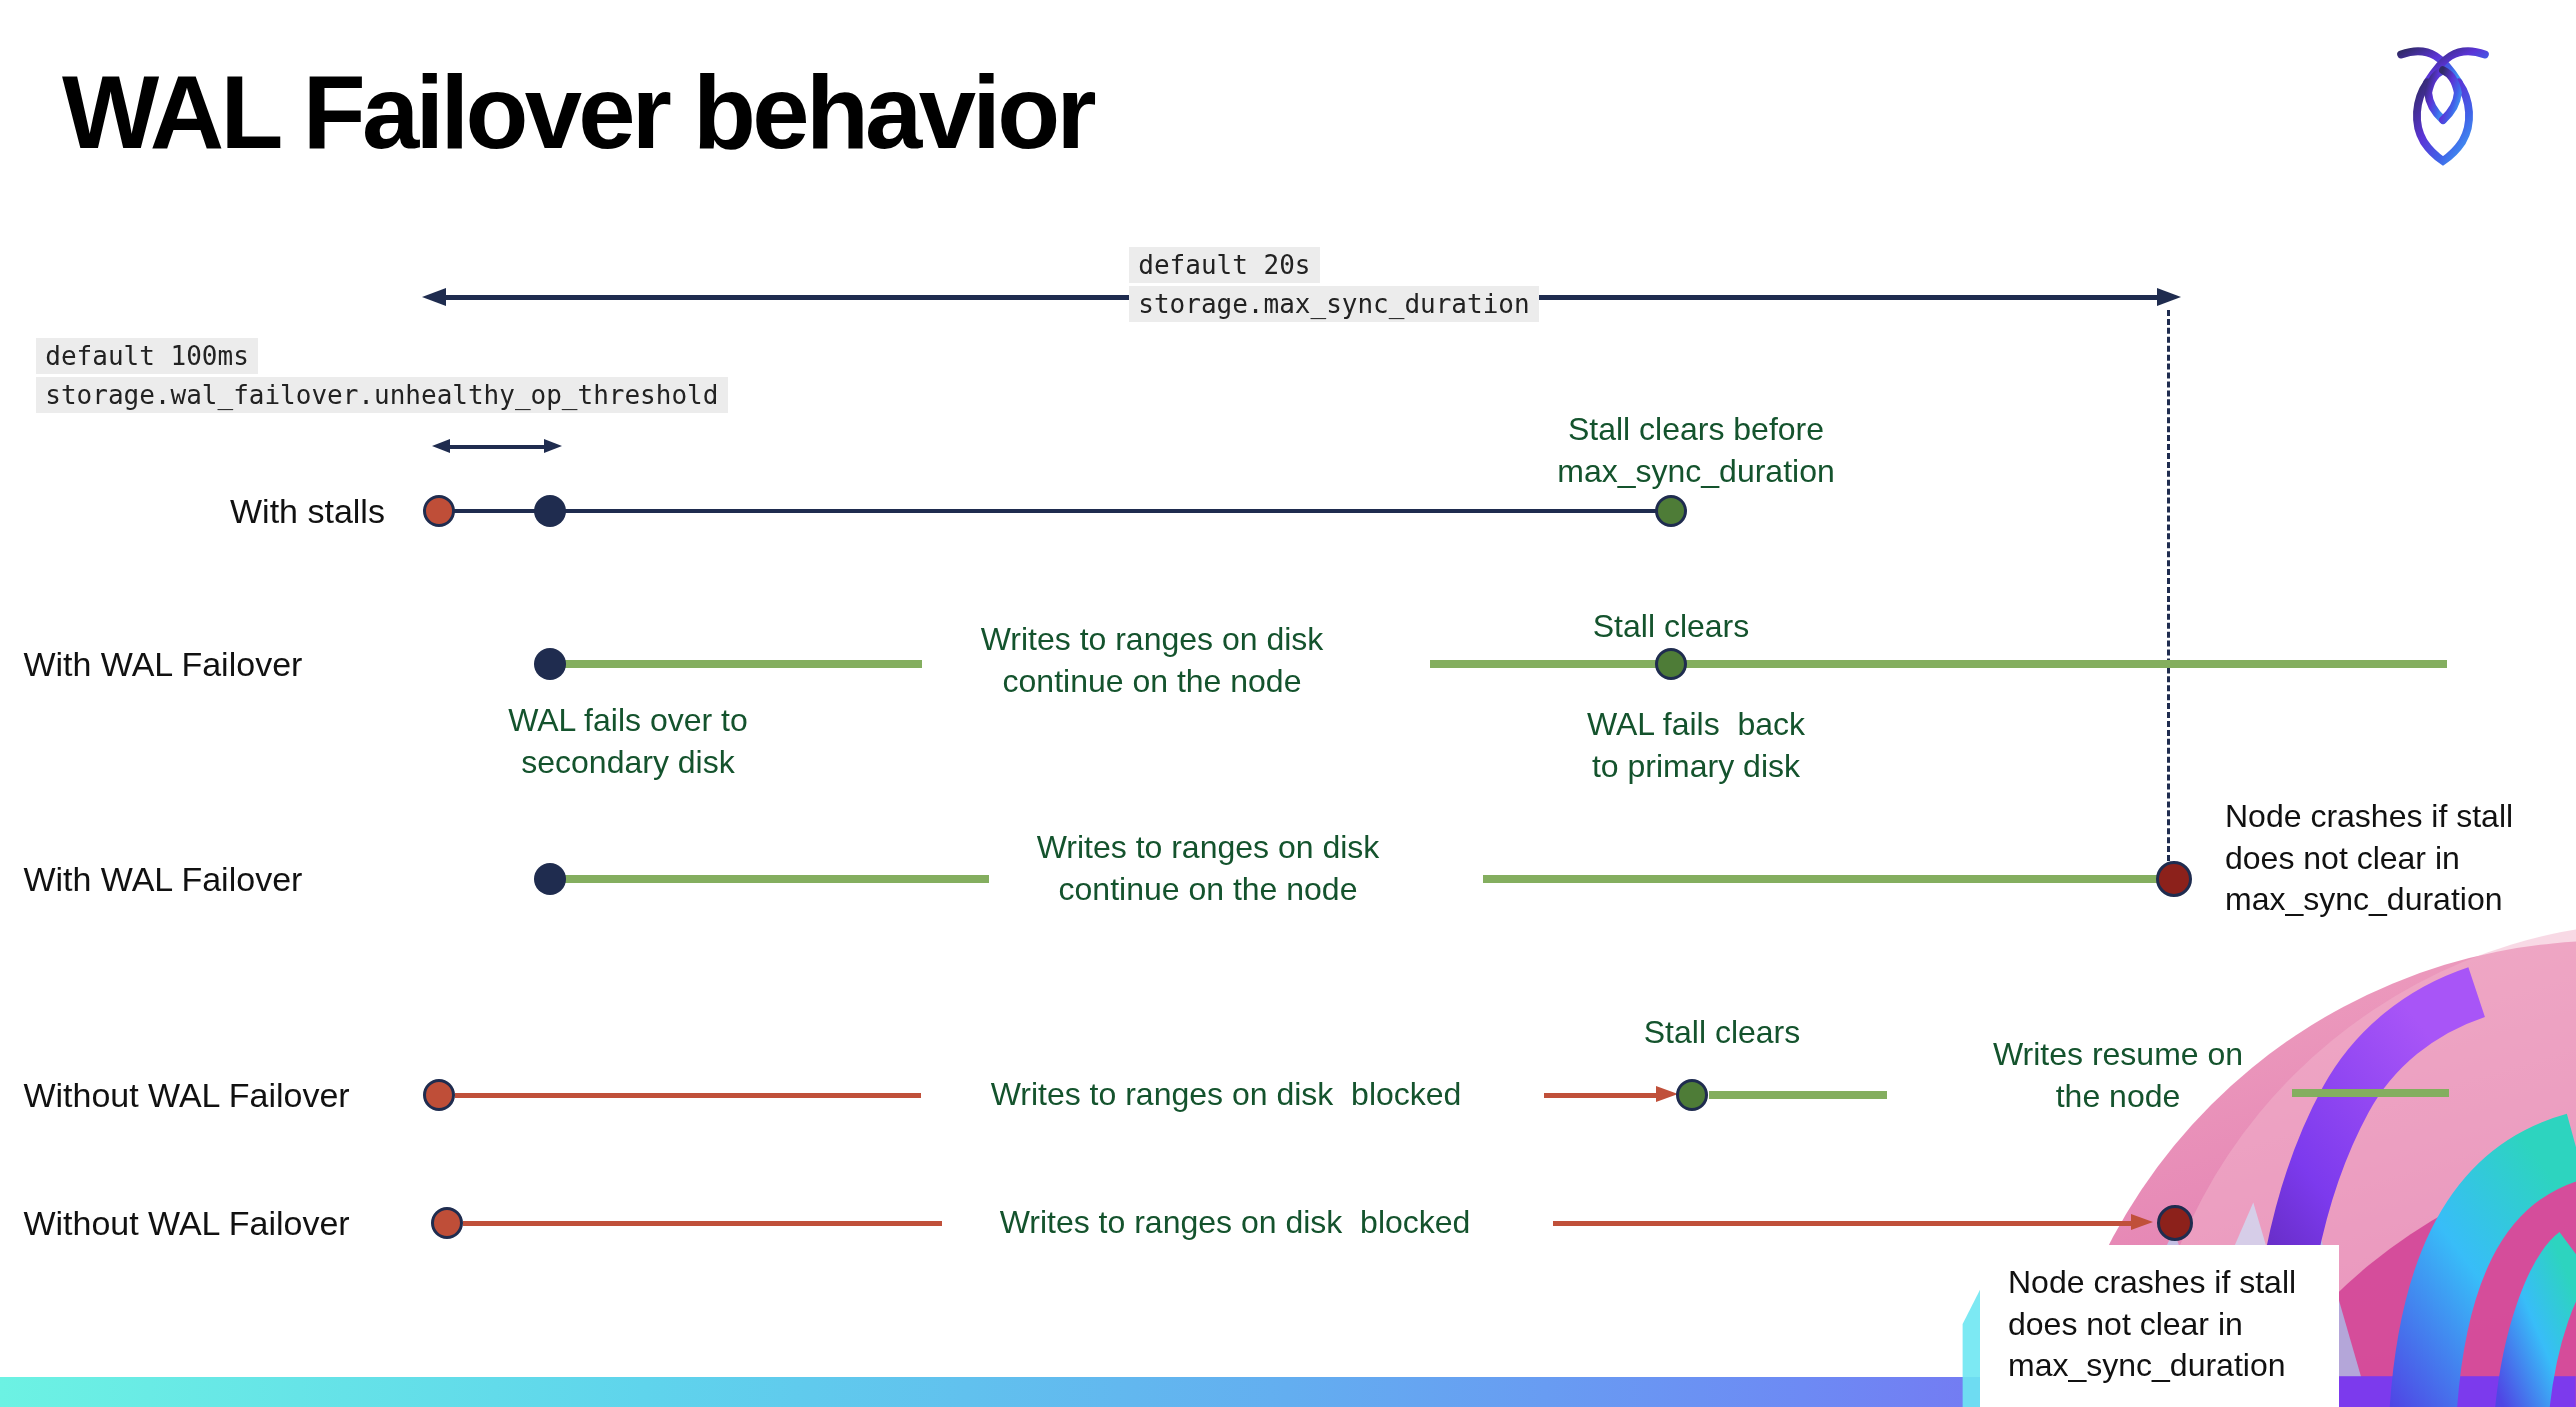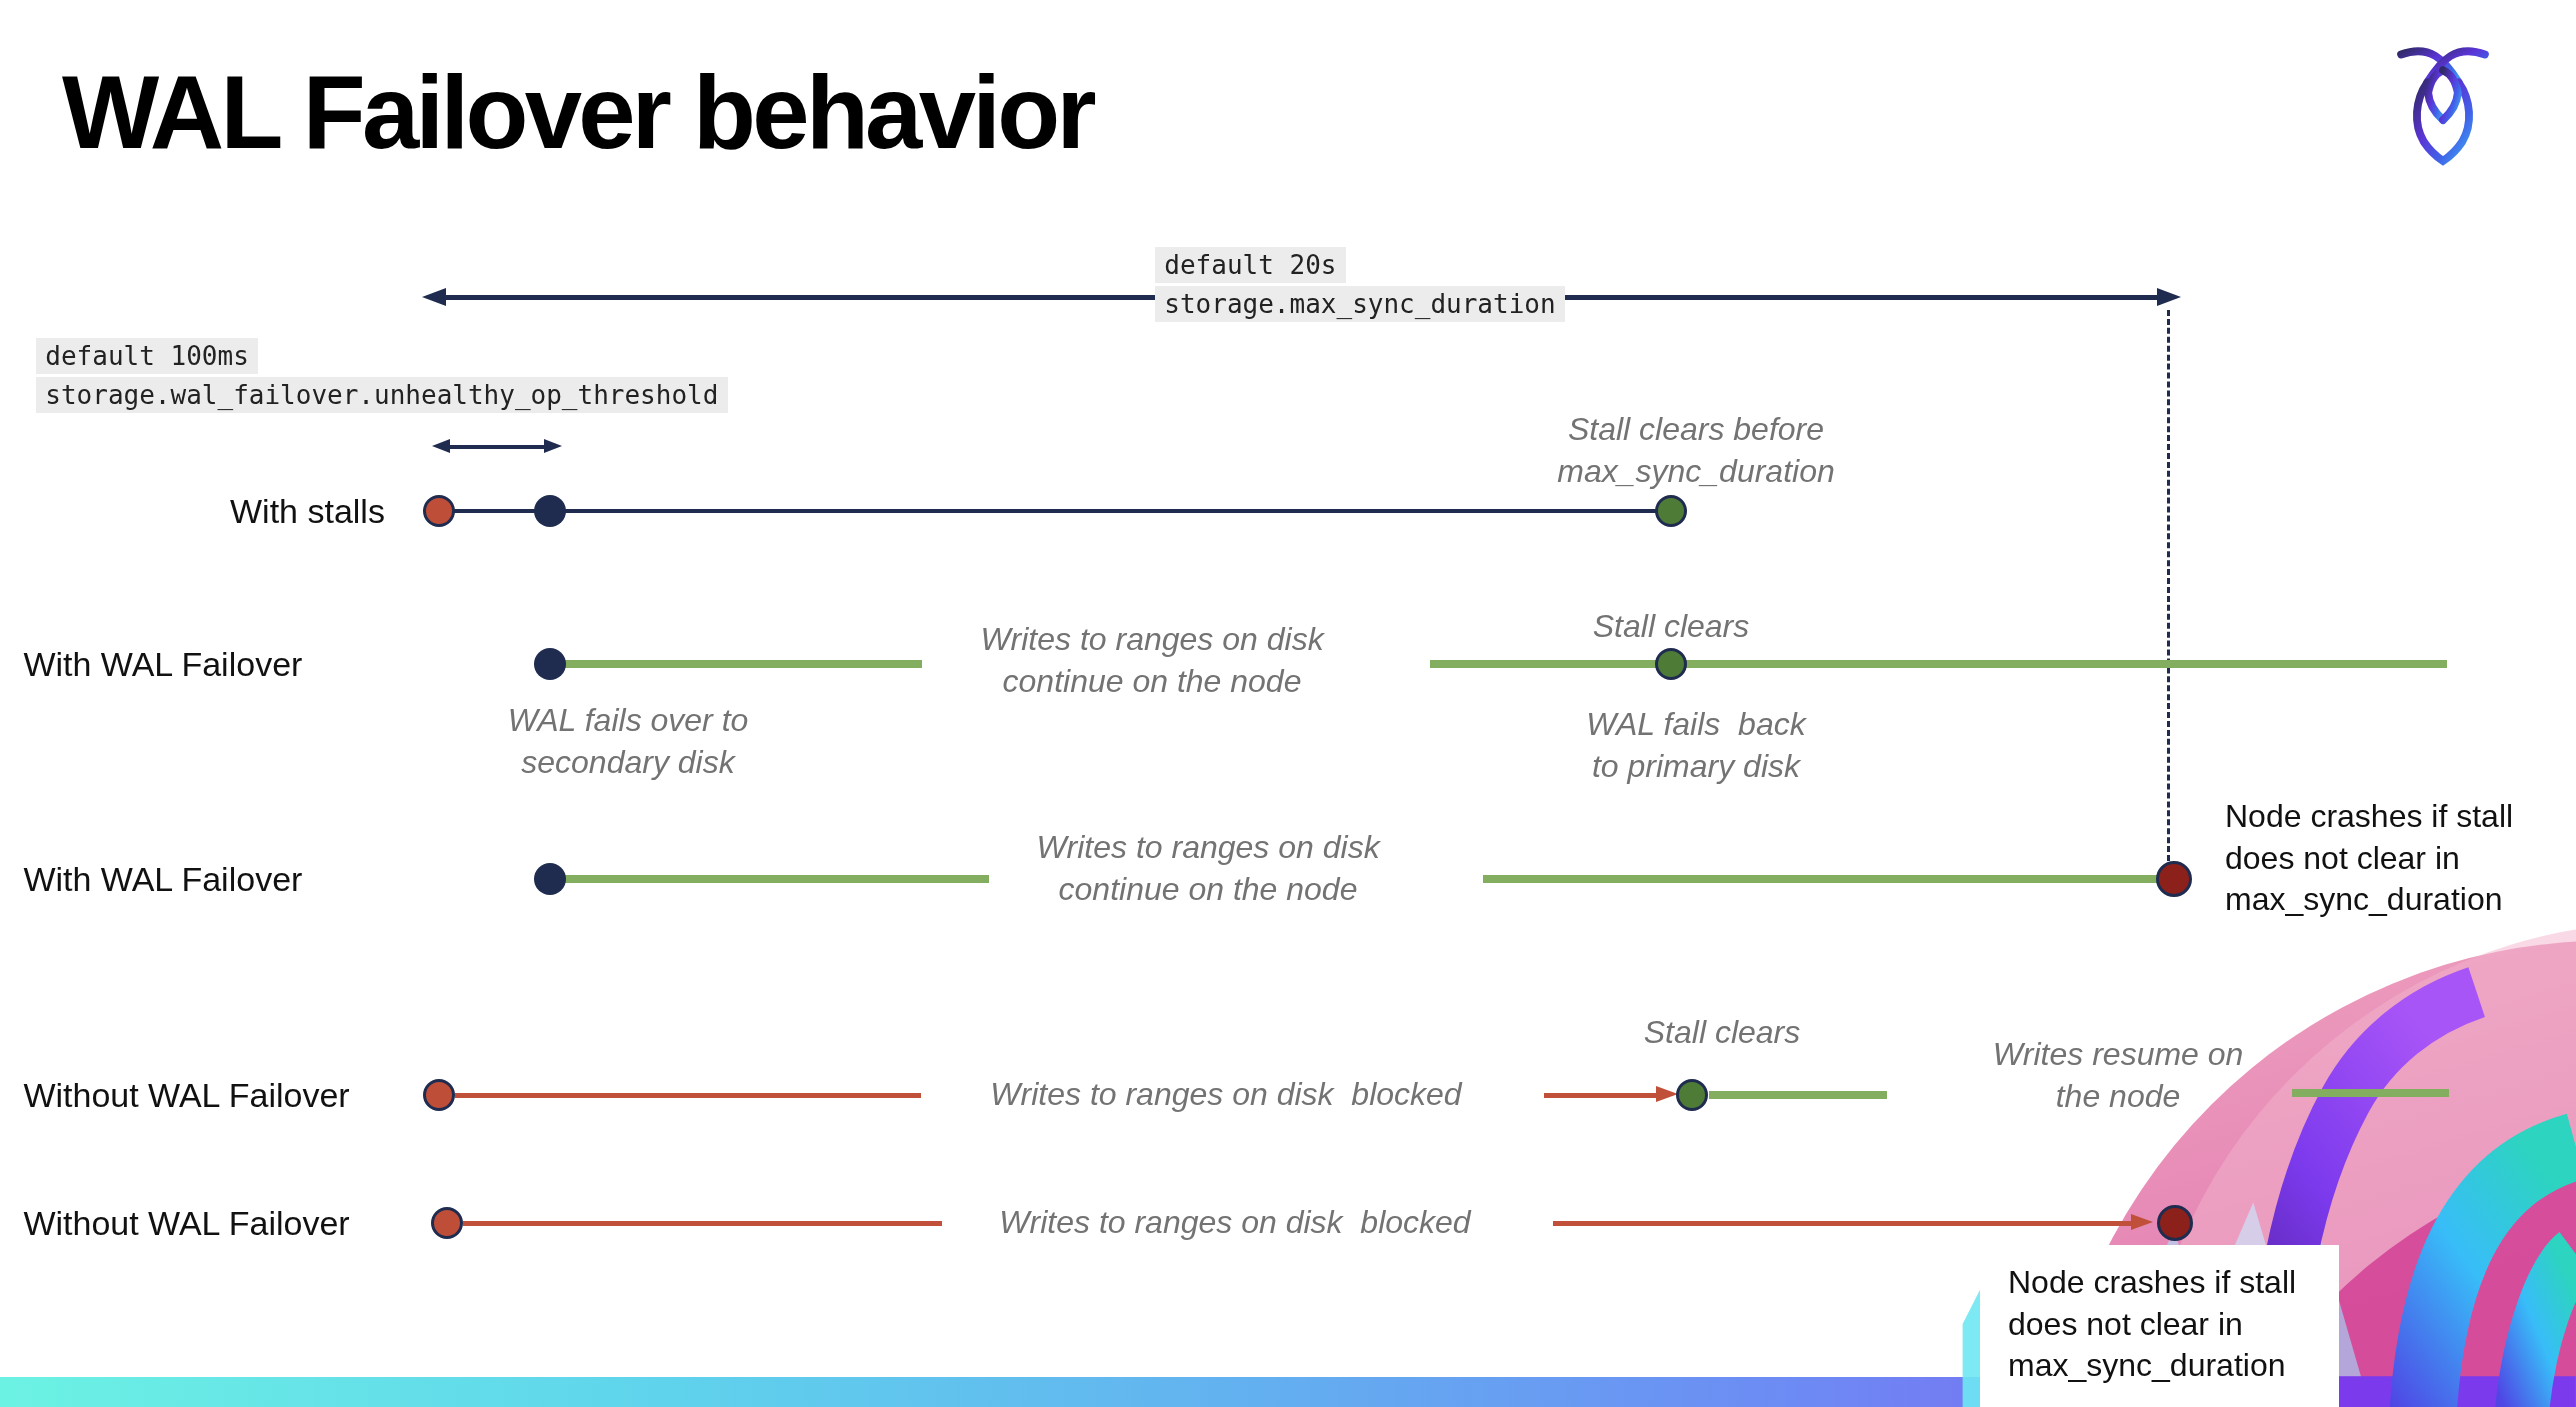--- a/index.html
+++ b/index.html
@@ -18,22 +18,22 @@
   .abs{position:absolute;}
   .page-title{
     font-size:103px;font-weight:700;letter-spacing:-3.7px;color:#000;line-height:1;
     white-space:nowrap;
     margin-top:27px;
   }
   .row-label{
     font-size:34px;color:#111;white-space:nowrap;transform:translate(0,-50%);
   }
   .ann{
-    font-size:32px;line-height:1.3;color:#737373;text-align:center;
-    white-space:pre-wrap;transform:translate(-50%,-50%);z-index:6;font-style:italic;
+    font-size:32px;line-height:1.3;color:#14532d;text-align:center;
+    white-space:pre-wrap;transform:translate(-50%,-50%);z-index:6;
   }
   .ann-left{
     font-size:32px;line-height:1.3;color:#111;text-align:left;
     white-space:pre-wrap;transform:translate(0,-50%);z-index:6;
   }
   .code-block{z-index:7;}
   .code-line{
     display:table;font-family:"DejaVu Sans Mono",monospace;font-size:26px;color:#222;
     background:var(--codebg);padding:2.8px 9.3px;margin-bottom:3.7px;white-space:pre;
   }
@@ -126,21 +126,21 @@
     <path d="M606,560 C611,440 646,370 666,355" fill="none" stroke="url(#gBlue)" stroke-width="58"></path>
     <polygon points="10,430 38,375 30,520 10,520" fill="#6ee7f2" opacity="0.9"></polygon>
   </svg>
 
   <div class="abs bottom-bar"></div>
 
   <div class="line navy-line" style="left:443px;top:295px;width:1714px;"></div>
   <div class="tri tri-left" style="left:422px;top:288px;"></div>
   <div class="tri tri-right" style="left:2157px;top:288px;"></div>
 
-  <div class="abs code-block" style="left:1155px;top:247px;text-align:right;">
+  <div class="abs code-block" style="left:1129px;top:247px;text-align:right;">
     <div class="code-line">default 20s</div>
     <div class="code-line">storage.max_sync_duration</div>
   </div>
 
   <div class="abs code-block" style="left:36px;top:338px;">
     <div class="code-line">default 100ms</div>
     <div class="code-line">storage.wal_failover.unhealthy_op_threshold</div>
   </div>
 
   <div class="line thin-navy" style="left:447px;top:445px;width:101px;"></div>

